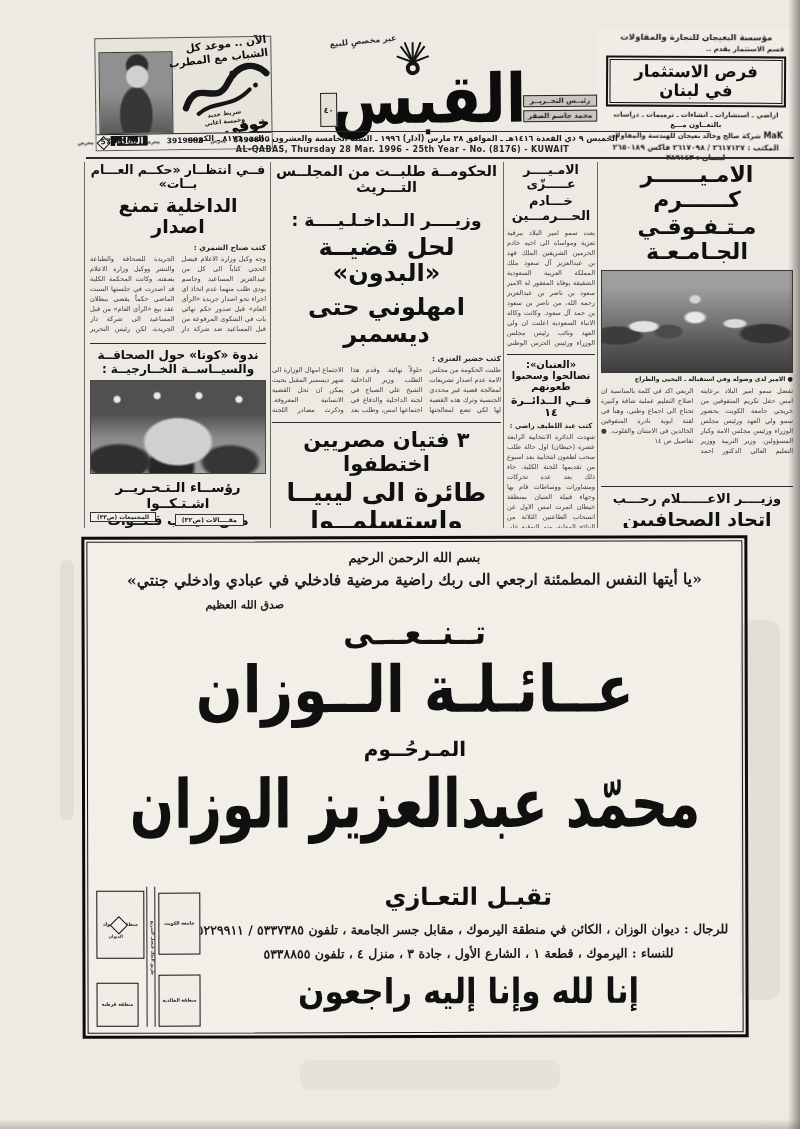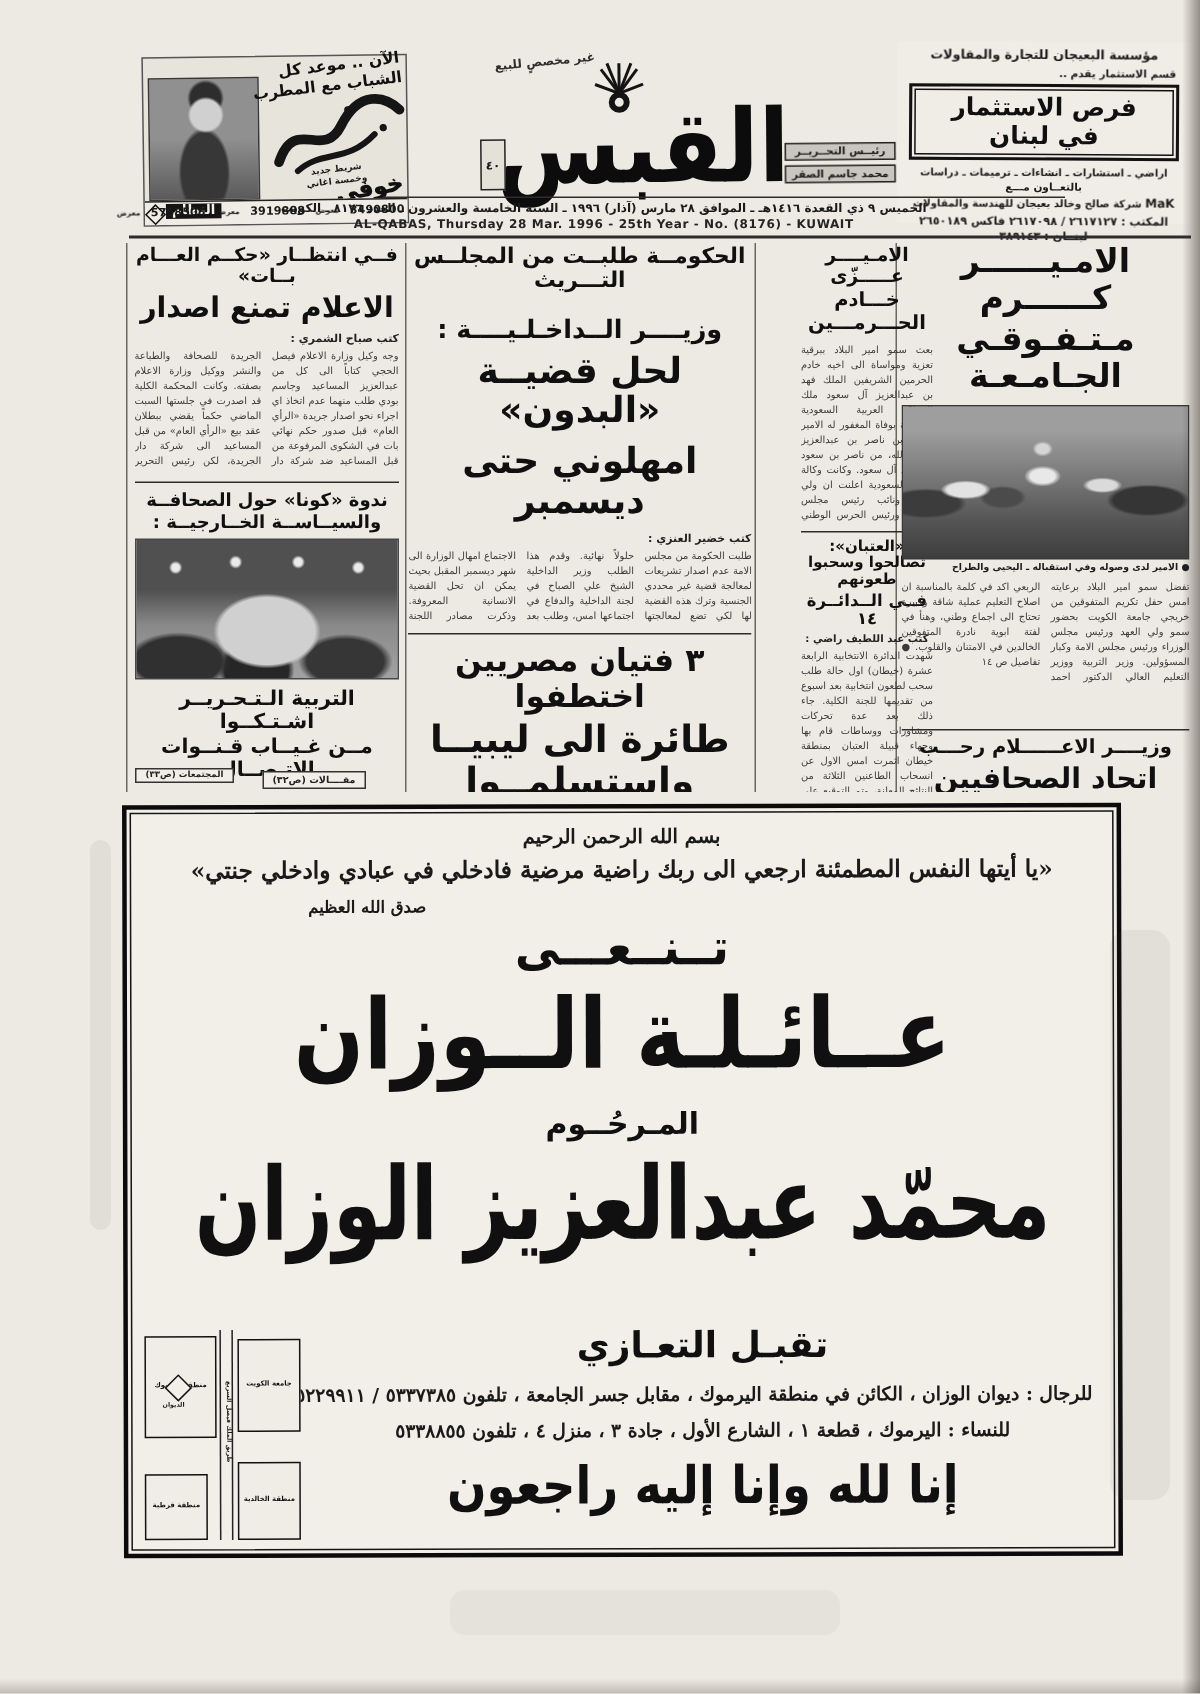--- a/index.html
+++ b/index.html
@@ -124,28 +124,28 @@
   <div class="abs ctr" style="left:95px;top:145px;width:615px;font-size:8px;font-weight:bold;direction:ltr;letter-spacing:.4px;color:#242424;filter:blur(.18px)">AL-QABAS, Thursday 28 Mar. 1996 - 25th Year - No. (8176) - KUWAIT</div>
   <div class="abs rule" style="left:86px;top:157px;width:708px;height:2px"></div>
 
   <div class="abs vrule" style="left:84px;top:162px;height:366px"></div>
   <div class="abs vrule" style="left:270px;top:162px;height:366px"></div>
   <div class="abs vrule" style="left:503px;top:162px;height:366px"></div>
   <div class="abs vrule" style="left:597px;top:162px;height:366px"></div>
 
   <div class="abs" style="left:90px;top:163px;width:176px;height:365px;overflow:hidden">
     <div class="hl ctr" style="font-size:12.5px">فــي انتظــار «حكــم العـــام بــات»</div>
-    <div class="hl ctr" style="font-size:19px;margin-top:4px">الاعلام تمنع اصدار</div>
+    <div class="hl ctr" style="font-size:19px;margin-top:4px">الداخلية تمنع اصدار</div>
     <div class="byline" style="margin-top:5px">كتب صباح الشمري :</div>
     <div class="body-txt cols2" style="height:84px;margin-top:2px">وجه وكيل وزارة الاعلام فيصل الحجي كتاباً الى كل من عبدالعزيز المساعيد وجاسم بودي طلب منهما عدم اتخاذ اي اجراء نحو اصدار جريدة «الرأي العام» قبل صدور حكم نهائي بات في الشكوى المرفوعة من قبل المساعيد ضد شركة دار الجريدة للصحافة والطباعة والنشر ووكيل وزارة الاعلام بصفته. وكانت المحكمة الكلية قد اصدرت في جلستها السبت الماضي حكماً يقضي ببطلان عقد بيع «الرأي العام» من قبل المساعيد الى شركة دار الجريدة، لكن رئيس التحرير الجديد جاسم بودي اصر بعد صدور الحكم معلناً انه «سنستصدر قريباً جداً». هذا ووجه المسؤولون في شركة دار الجريدة خلال الاسبوع الماضي رسائل الى وكالات الاعلان اشاروا فيها الى عزمهم على الاصدار يوم الثلاثاء الثاني من ابريل المقبل.</div>
     <div class="rule" style="margin-top:5px"></div>
     <div class="hl ctr" style="font-size:12px;margin-top:5px">ندوة «كونا» حول الصحافــة</div>
     <div class="hl ctr" style="font-size:12px;margin-top:1px">والسيــاســة الخــارجيــة :</div>
     <div class="photo photo-seminar" style="height:92px;margin-top:4px;border:1px solid #444"></div>
-    <div class="hl ctr" style="font-size:13.5px;margin-top:6px">التربية الـتـحـريــر اشـتـكــوا</div>
+    <div class="hl ctr" style="font-size:13.5px;margin-top:6px">رؤســاء الـتـحـريــر اشـتـكــوا</div>
     <div class="hl ctr" style="font-size:13.5px;margin-top:2px">مــن غـيــاب قـنــوات الاتـصــال</div>
 
     <div class="abs tagbox" style="right:22px;bottom:2px">مقــــالات (ص٣٢)</div>
     <div class="abs tagbox" style="left:0;bottom:6px;font-size:5.8px">المجتمعات (ص٣٣)</div>
   </div>
 
   <div class="abs" style="left:272px;top:163px;width:229px;height:365px;overflow:hidden">
     <div class="hl ctr" style="font-size:14.5px">الحكومــة طلبــت من المجلــس التـــريث</div>
     <div class="hl ctr" style="font-size:17px;margin-top:16px">وزيــــر الــداخـلـيــــة :</div>
     <div class="hl ctr" style="font-size:24px;margin-top:3px">لحل قضيــة «البدون»</div>
@@ -157,21 +157,21 @@
     <div class="hl ctr" style="font-size:25px;margin-top:3px">طائرة الى ليبيــا واستسلمــوا</div>
     <div style="display:flex;flex-direction:row;gap:7px;margin-top:7px">
       <div class="body-txt" style="width:88px;height:108px">القاهرة ـ وكالات : ذكر التلفزيون الليبي ان شخصاً واحداً اختطف الطائرة وان العقيد القذافي تعهد بضمان سلامته وان الركاب ضيوف على ليبيا. وكانت سلطات الامن المصرية قد اعلنت ان الفتيان الخاطفين استقلوا الطائرة من اسيوط وانهم اجبروا قائدها وسط اجراءات امن مشددة، ثم استسلموا وسلموا انفسهم بعد ان ناشدهم قائد الطائرة قبل ان يجبروه على التوجه بها الى ليبيا.</div>
       <div style="flex:1;border:1px solid #222;padding:4px 5px;background:#efece5;height:100px">
         <div class="hl ctr" style="font-size:12px">طــنــطــاوي</div>
 
       </div>
     </div>
   </div>
 
-  <div class="abs" style="left:534px;top:163px;width:88px;height:365px;overflow:hidden">
+  <div class="abs" style="left:507px;top:163px;width:88px;height:365px;overflow:hidden">
     <div class="hl ctr" style="font-size:12.5px">الامـيــــر عـــــزّى</div>
     <div class="hl ctr" style="font-size:13px;margin-top:3px">خـــادم الحـــرمـــين</div>
     <div class="body-txt" style="height:122px;margin-top:5px">بعث سمو امير البلاد ببرقية تعزية ومواساة الى اخيه خادم الحرمين الشريفين الملك فهد بن عبدالعزيز آل سعود ملك المملكة العربية السعودية الشقيقة بوفاة المغفور له الامير سعود بن ناصر بن عبدالعزيز رحمه الله، من ناصر بن سعود بن حمد آل سعود. وكانت وكالة الانباء السعودية اعلنت ان ولي العهد ونائب رئيس مجلس الوزراء ورئيس الحرس الوطني الامير عبدالله بن عبدالعزيز شارك في تشييع الفقيد الذي انتقل الى رحمة الله تعالى امس عن عمر يناهز الـ ٦٠ عاماً. والفقيد ابن اخ خادم الحرمين الشريفين الملك فهد بن عبدالعزيز.</div>
     <div class="rule" style="margin-top:4px"></div>
     <div class="hl ctr" style="font-size:10px;margin-top:4px">«العتبان»: تصالحوا وسحبوا طعونهم</div>
     <div class="hl ctr" style="font-size:11px;margin-top:2px">فــي الــدائــرة ١٤</div>
     <div class="byline ctr" style="font-size:6.8px;margin-top:3px">كتب عبد اللطيف راضي :</div>
     <div class="body-txt" style="height:138px;margin-top:2px">شهدت الدائرة الانتخابية الرابعة عشرة (خيطان) اول حالة طلب سحب لطعون انتخابية بعد اسبوع من تقديمها للجنة الكلية. جاء ذلك بعد عدة تحركات ومشاورات ووساطات قام بها وجهاء قبيلة العتبان بمنطقة خيطان اثمرت امس الاول عن انسحاب الطاعنين الثلاثة من النتائج المعلنة، وتم التوقيع على طلب السحب صباح امس. وبذلك تكون النتيجة الرسمية المعلنة في الدائرة قد ثبتت نهائياً باعلان فوز المرشحين الثلاثة.</div>
   </div>
 

